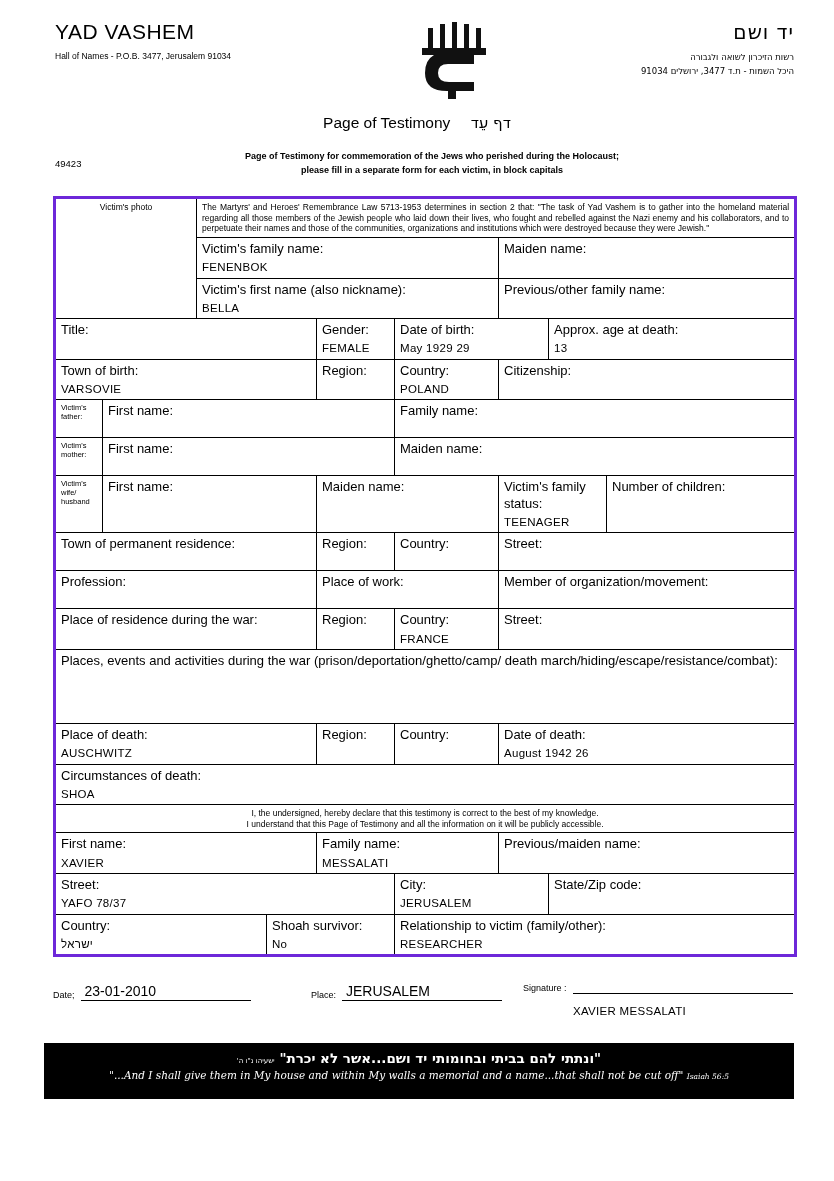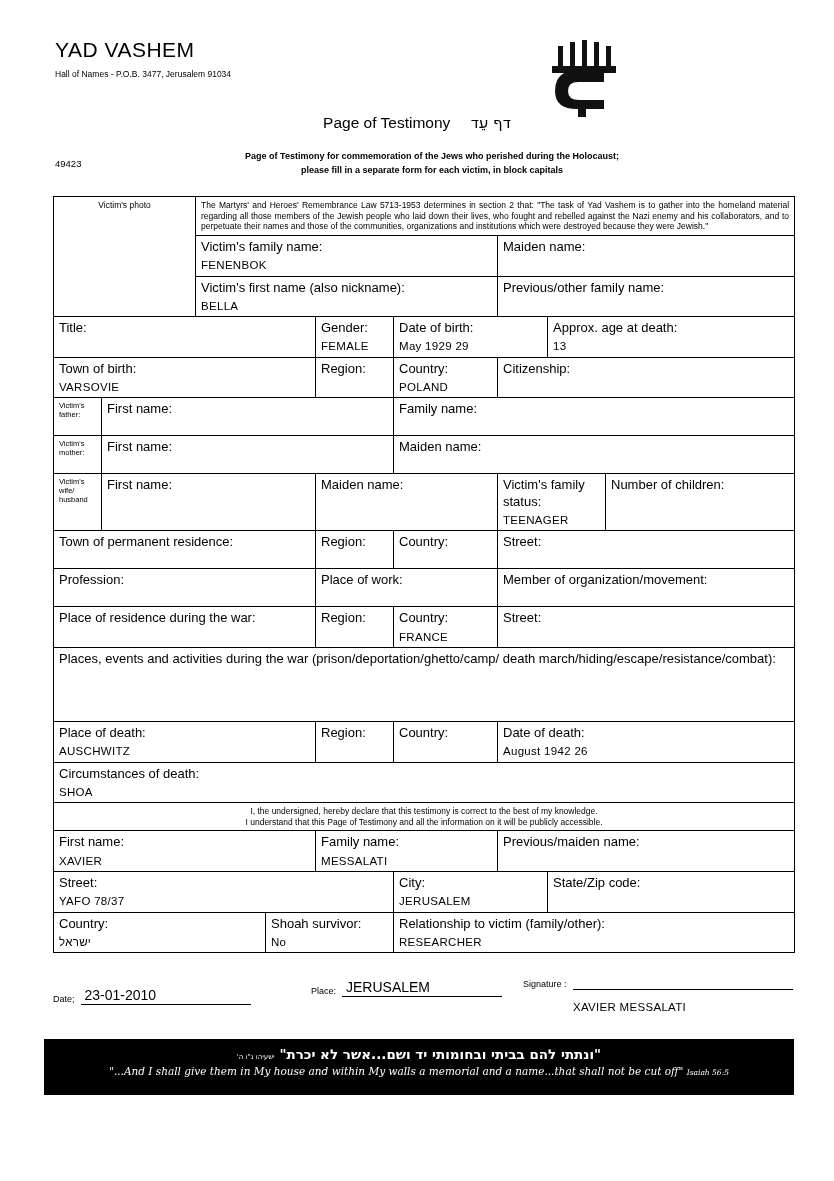--- a/index.html
+++ b/index.html
@@ -16,21 +16,21 @@
     position: relative;
     width: 834px;
     height: 1181px;
     padding: 0;
   }
 
   
   .header {
     display: flex;
     align-items: flex-start;
-    padding: 38px 40px 0 55px;
+    padding: 20px 40px 0 55px;
     height: 110px;
   }
   .brand { width: 330px; }
   .brand-title {
     font-size: 21px;
     letter-spacing: 0.5px;
     font-weight: normal;
     margin: 0 0 6px 0;
   }
   .brand-sub {
@@ -92,21 +92,21 @@
     text-align: center;
     line-height: 1.5;
     padding-left: 60px;
     padding-right: 30px;
     font-weight: bold;
   }
 
   
   .form {
     margin: 6px 40px 16px 53px;
-    border: 1px solid #6d28d9;
+    border: 3px solid #6d28d9;
     border-collapse: collapse;
     width: 741px;
     table-layout: fixed;
   }
   .form td {
     border: 1px solid #000;
     vertical-align: top;
     padding: 3px 5px 3px 5px;
     font-size: 8.5px;
     line-height: 1.25;
@@ -153,21 +153,21 @@
     align-items: flex-end;
   }
   .sig-label { font-size: 9px; padding-bottom: 1px; }
   .sig-line {
     border-bottom: 1px solid #000;
     margin-left: 6px;
     text-align: left;
     font-size: 14px;
     padding: 0 4px 1px 4px;
   }
-  .sig-date { left: 0; top: 12px; }
+  .sig-date { left: 0; top: 4px; }
   .sig-date .sig-line { width: 170px; }
   .sig-place { left: 258px; top: 4px; }
   .sig-place .sig-line { width: 160px; }
   .sig-sign { left: 470px; top: 4px; }
   .sig-sign .sig-line { width: 220px; }
   .sig-name {
     position: absolute;
     left: 520px;
     top: 26px;
     font-size: 11.5px;
@@ -214,20 +214,25 @@
           <rect x="16" y="6" width="5" height="22"></rect>
           <rect x="28" y="2" width="5" height="26"></rect>
           <rect x="40" y="0" width="5" height="28"></rect>
           <rect x="52" y="2" width="5" height="26"></rect>
           <rect x="64" y="6" width="5" height="22"></rect>
           <rect x="10" y="26" width="64" height="7"></rect>
           <path d="M22 33 h40 v9 h-26 q-10 0 -10 9 q0 9 11 9 h25 v9 h-27 q-22 0 -22 -18 q0 -13 9 -18 z"></path>
           <rect x="36" y="60" width="8" height="17"></rect>
         </g>
       </svg>
+    </div>
+    <div class="hebrew-head">
+      <div class="heb-title">יד ושם</div>
+      <div class="heb-sub">רשות הזיכרון לשואה ולגבורה</div>
+      <div class="heb-sub">היכל השמות - ת.ד 3477, ירושלים 91034</div>
     </div>
   </div>
 
   <div class="title-row">
     <div class="title-center">
       <span>Page of Testimony</span>
       <span class="heb">דף עֵד</span>
     </div>
   </div>
 

